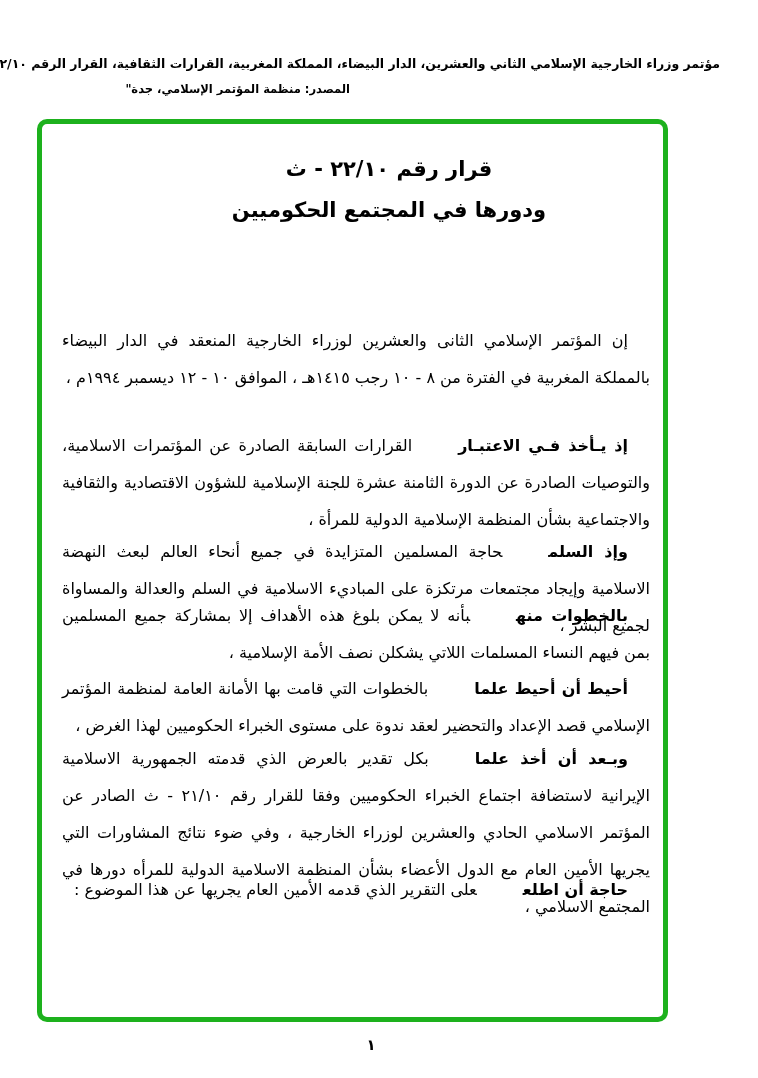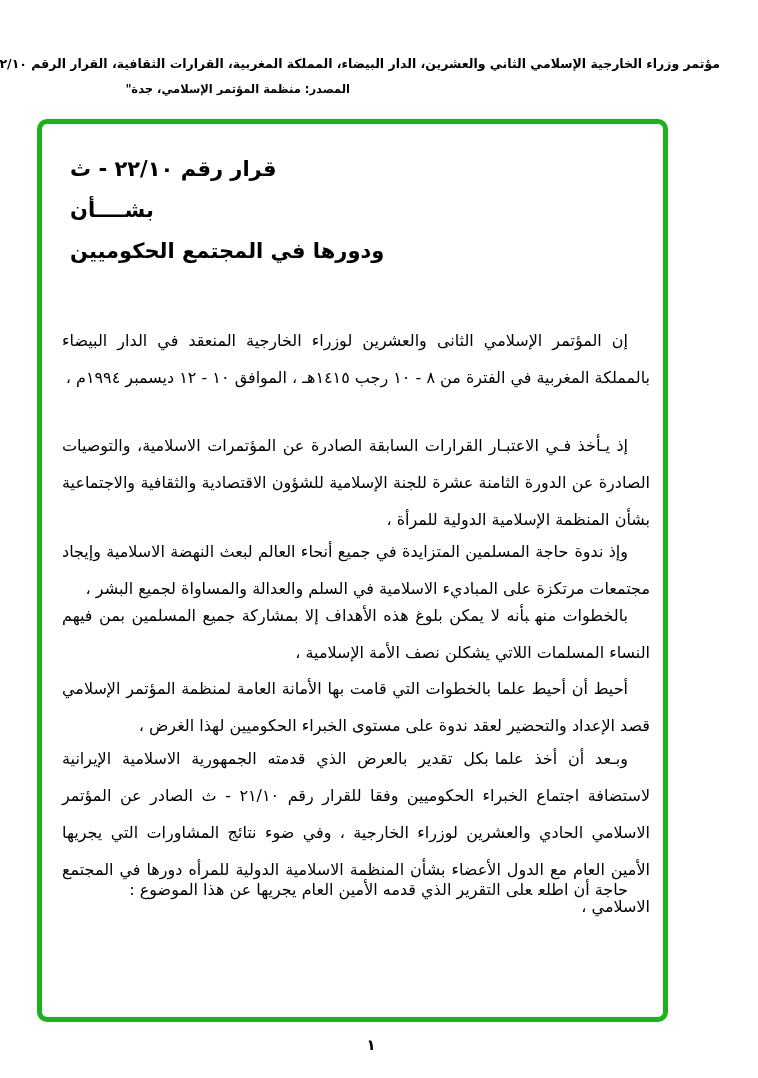--- a/index.html
+++ b/index.html
@@ -22,56 +22,55 @@
 
   .res-box {
     position:absolute; left:37px; top:119px;
     width:631px; height:903px;
     border:5px solid #1db11d; border-radius:10px;
     background:transparent;
   }
 
   .title-block {
     position:absolute; left:70px; right:50px; top:149px;
-    direction:rtl; text-align:left;
+    direction:rtl; text-align:center;
     font-weight:bold; font-size:21px; line-height:41px;
   }
   .title-line { display:block; }
 
   .para {
     position:absolute; left:62px; width:588px;
     direction:rtl; text-align:justify;
     font-size:16px; line-height:37px; text-indent:22px;
   }
-  .para .lead { font-weight:normal; padding-left:6px; }
+  .para .lead { font-weight:bold; padding-left:6px;margin-left:40px; }
 
   .page-num {
     position:absolute; top:1036px; left:0; width:742px;
     text-align:center; font-size:15px; font-weight:bold;
   }
 </style>
 </head>
 <body>
 
 <div class="header-l1">مؤتمر وزراء الخارجية الإسلامي الثاني والعشرين، الدار البيضاء، المملكة المغربية، القرارات الثقافية، القرار الرقم ٢٢/١٠-ث</div>
 <div class="header-l2">المصدر: منظمة المؤتمر الإسلامي، جدة"</div>
 
 <div class="res-box"></div>
 
 <div class="title-block">
   <span class="title-line">قرار رقم ٢٢/١٠ - ث</span>
-  <span class="title-line">بشــــأن</span>
   <span class="title-line">ودورها في المجتمع الحكوميين</span>
 </div>
 
 <p class="para" style="top:322px"><span>إن المؤتمر الإسلامي الثانى والعشرين لوزراء الخارجية المنعقد في الدار البيضاء بالمملكة المغربية في الفترة من ٨ - ١٠ رجب ١٤١٥هـ ، الموافق ١٠ - ١٢ ديسمبر ١٩٩٤م ،</span></p>
 
 <p class="para" style="top:427px"><span class="lead">إذ يـأخذ فـي الاعتبـار</span><span>القرارات السابقة الصادرة عن المؤتمرات الاسلامية، والتوصيات الصادرة عن الدورة الثامنة عشرة للجنة الإسلامية للشؤون الاقتصادية والثقافية والاجتماعية بشأن المنظمة الإسلامية الدولية للمرأة ،</span></p>
 
-<p class="para" style="top:533px"><span class="lead">وإذ ندوة</span><span>حاجة المسلمين المتزايدة في جميع أنحاء العالم لبعث النهضة الاسلامية وإيجاد مجتمعات مرتكزة على المباديء الاسلامية في السلم والعدالة والمساواة لجميع البشر ،</span></p>
+<p class="para" style="top:533px"><span class="lead">وإذ السلم</span><span>حاجة المسلمين المتزايدة في جميع أنحاء العالم لبعث النهضة الاسلامية وإيجاد مجتمعات مرتكزة على المباديء الاسلامية في السلم والعدالة والمساواة لجميع البشر ،</span></p>
 
 <p class="para" style="top:597px"><span class="lead">بالخطوات منه</span><span>بأنه لا يمكن بلوغ هذه الأهداف إلا بمشاركة جميع المسلمين بمن فيهم النساء المسلمات اللاتي يشكلن نصف الأمة الإسلامية ،</span></p>
 
 <p class="para" style="top:670px"><span class="lead">أحيط أن أحيط علما</span><span>بالخطوات التي قامت بها الأمانة العامة لمنظمة المؤتمر الإسلامي قصد الإعداد والتحضير لعقد ندوة على مستوى الخبراء الحكوميين لهذا الغرض ،</span></p>
 
 <p class="para" style="top:740px"><span class="lead">وبـعد أن أخذ علما</span><span>بكل تقدير بالعرض الذي قدمته الجمهورية الاسلامية الإيرانية لاستضافة اجتماع الخبراء الحكوميين وفقا للقرار رقم ٢١/١٠ - ث الصادر عن المؤتمر الاسلامي الحادي والعشرين لوزراء الخارجية ، وفي ضوء نتائج المشاورات التي يجريها الأمين العام مع الدول الأعضاء بشأن المنظمة الاسلامية الدولية للمرأه دورها في المجتمع الاسلامي ،</span></p>
 
 <p class="para" style="top:871px"><span class="lead">حاجة أن اطلع</span><span>على التقرير الذي قدمه الأمين العام يجريها عن هذا الموضوع :</span></p>
 
 <div class="page-num">١</div>

